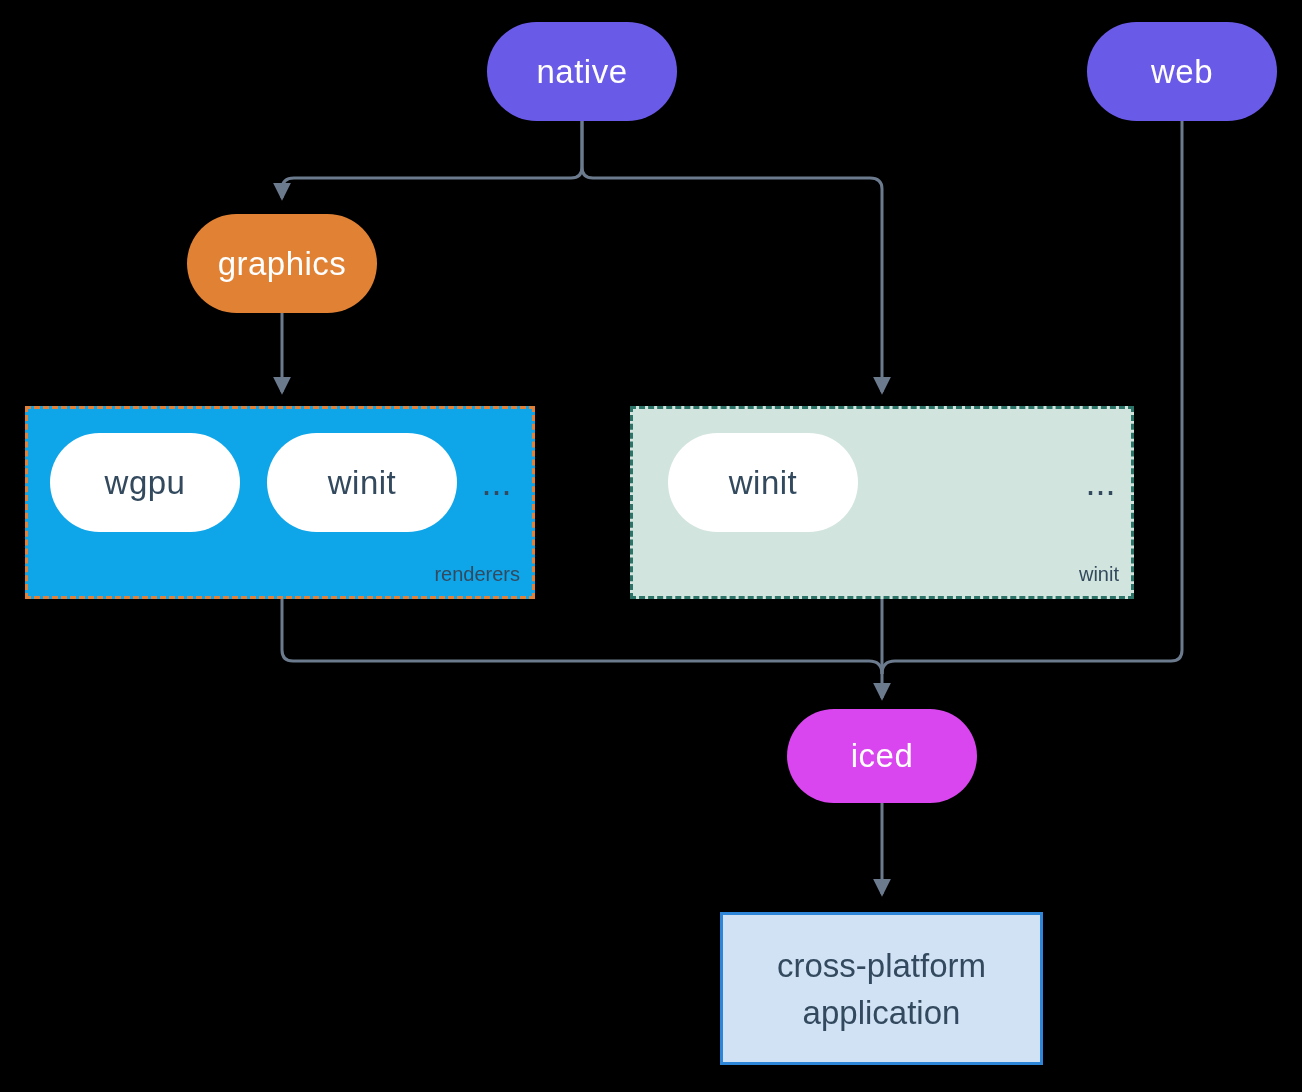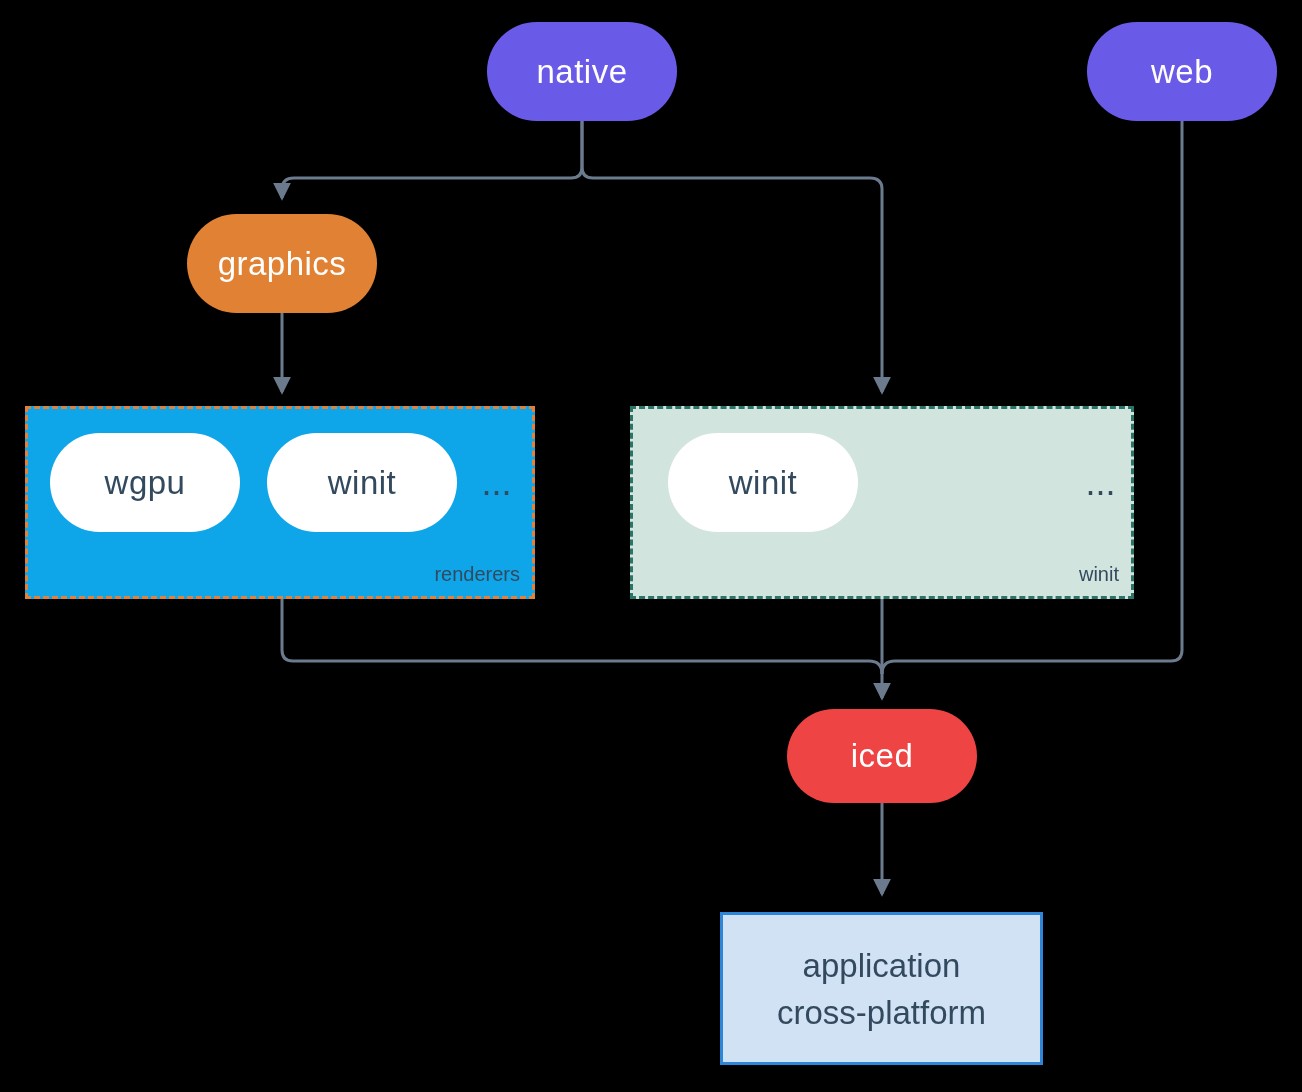--- a/index.html
+++ b/index.html
@@ -28,21 +28,21 @@
     height: 99px;
     border-radius: 50px;
     display: flex;
     align-items: center;
     justify-content: center;
     font-size: 33px;
     letter-spacing: 0.5px;
   }
   .pill.purple { background: #6A5AE8; color: #FFFFFF; }
   .pill.orange { background: #E08134; color: #FFFFFF; }
-  .pill.blue   { background: #ef4444; color: #FFFFFF; text-align: right; }
+  .pill.blue   { background: #d946ef; color: #FFFFFF; text-align: right; }
   .pill.white  { background: #FFFFFF; color: #334A5E; }
 
   .group-box {
     position: absolute;
     box-sizing: border-box;
     width: 510px;
     height: 193px;
   }
   .group-box.renderers {
     left: 25px; top: 406px;
@@ -149,17 +149,17 @@
     </div>
     <div class="ellipsis" style="left: 440px;">...</div>
     <div class="group-label">winit</div>
   </div>
 
   <div id="pill-iced" class="pill blue">
     <span>iced</span>
   </div>
 
   <div class="app-box">
+    <span>cross-platform</span>
     <span>application</span>
-    <span>cross-platform</span>
   </div>
 
 </div>
 
 </body></html>

